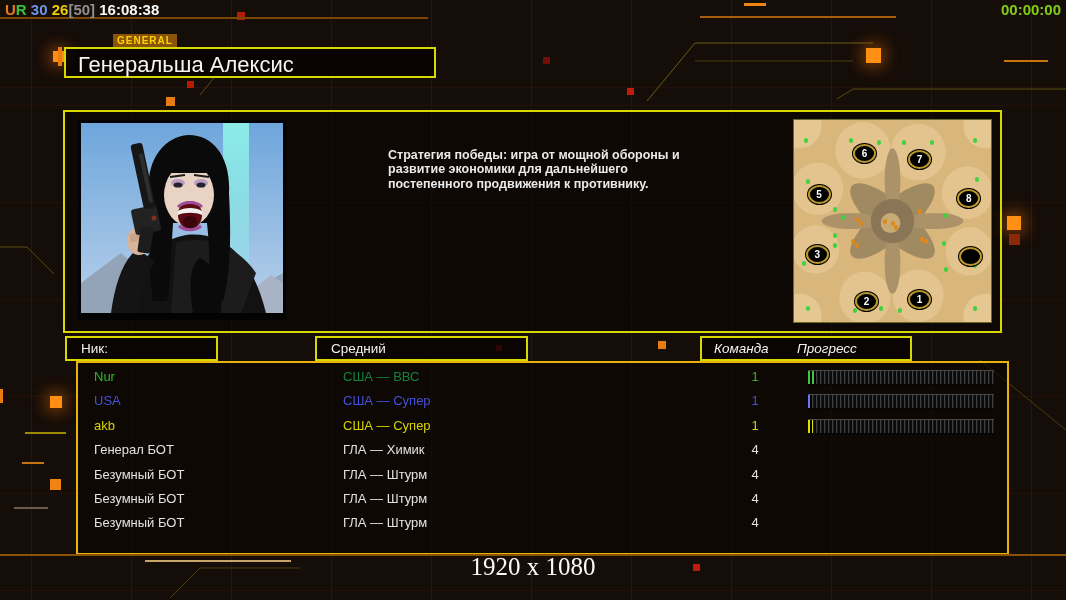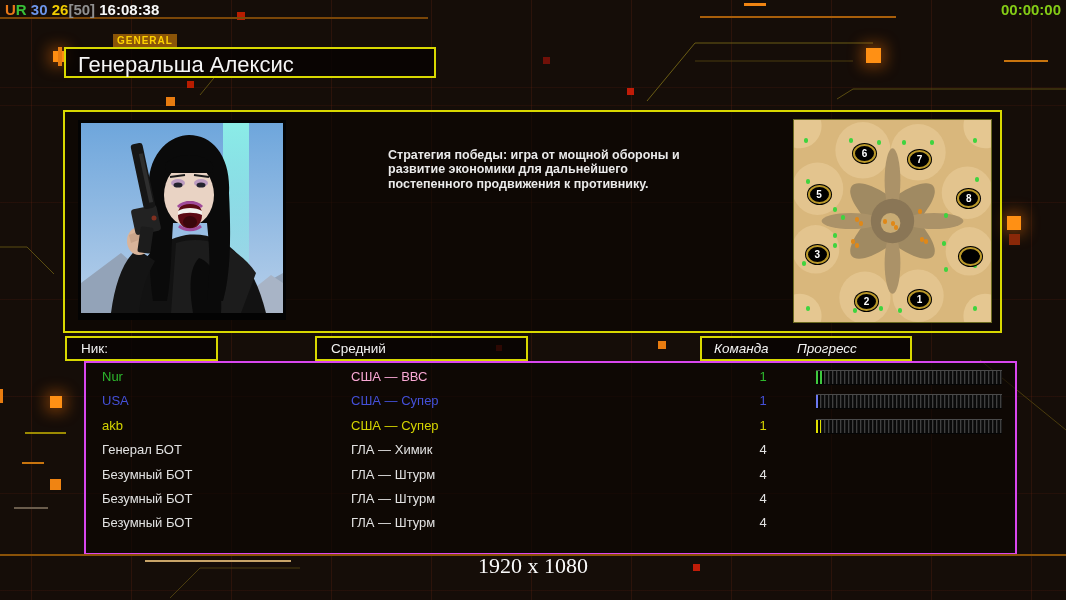--- a/index.html
+++ b/index.html
@@ -57,38 +57,38 @@
   .hdrbox{
     position:absolute;top:336px;height:21px;border:2px solid #d8d800;
     background:rgba(8,4,2,.8);font-size:13.5px;color:#f2f2f2;line-height:21px;
   }
   .hdr-nick{left:65px;width:149px;text-decoration:underline;}
   .hdr-general{left:315px;width:209px;}
   .hdr-team{left:700px;width:208px;font-style:italic;}
   .hdrbox .lbl{position:absolute;top:0;}
   
   .tablebox{
-    position:absolute;left:84px;top:361px;width:929px;height:190px;
-    border:2px solid #d946ef;background:rgba(10,5,2,.6);
+    position:absolute;left:76px;top:361px;width:929px;height:190px;
+    border:2px solid #eab308;background:rgba(10,5,2,.6);
   }
   .prow{position:absolute;left:0;width:100%;height:24px;font-size:13px;line-height:24px;}
   .prow .nick{position:absolute;left:16px;}
   .prow .gen{position:absolute;left:265px;}
   .prow .team{position:absolute;left:667px;width:20px;text-align:center;}
   .prow .bar{
     position:absolute;left:730px;top:5px;width:186px;height:13px;
     background:repeating-linear-gradient(90deg,#404040 0 1px,#1c1c1c 1px 2px,#0a0a0a 2px 4px);
     border-top:1px solid #4a4a4a;border-bottom:1px solid #050505;
   }
   .prow .fill{position:absolute;left:0;top:0;bottom:0;}
   
   .bottomline{position:absolute;left:0;top:554px;width:1066px;height:2px;background:#8a5208;}
   .resolution{
     position:absolute;left:0;top:553px;width:1066px;text-align:center;
-    font-family:"Liberation Serif", serif;font-size:22px;color:#fafafa;
+    font-family:"Liberation Serif", serif;font-size:25px;color:#fafafa;
   }
   
   .sq{position:absolute;}
   .glow{box-shadow:0 0 14px 5px rgba(255,120,10,.35);}
   .dash{position:absolute;}
 </style>
 </head>
 <body>
 
 <div class="screen">
@@ -275,21 +275,21 @@
     <span class="lbl" style="left:14px">Средний</span>
   </div>
   <div class="hdrbox hdr-team">
     <span class="lbl" style="left:12px">Команда</span>
     <span class="lbl" style="left:95px">Прогресс</span>
   </div>
 
   <div class="tablebox" id="playerTable">
       <div class="prow" style="top: 2px;">
         <span class="nick" style="color: rgb(45, 184, 45);">Nur</span>
-        <span class="gen" style="color: #f9a8d4;">США — ВВС</span>
+        <span class="gen" style="color: #15803d;">США — ВВС</span>
         <span class="team" style="color: rgb(45, 184, 45);">1</span>
         <div class="bar">
           <div class="fill" style="width: 8px; background: repeating-linear-gradient(90deg, rgb(63, 200, 63) 0px, rgb(63, 200, 63) 2px, rgb(0, 0, 0) 2px, rgb(0, 0, 0) 4px);"></div>
         </div>
       </div>
       <div class="prow" style="top: 26.4px;">
         <span class="nick" style="color: rgb(68, 80, 216);">USA</span>
         <span class="gen" style="color: rgb(68, 80, 216);">США — Супер</span>
         <span class="team" style="color: rgb(68, 80, 216);">1</span>
         <div class="bar">

